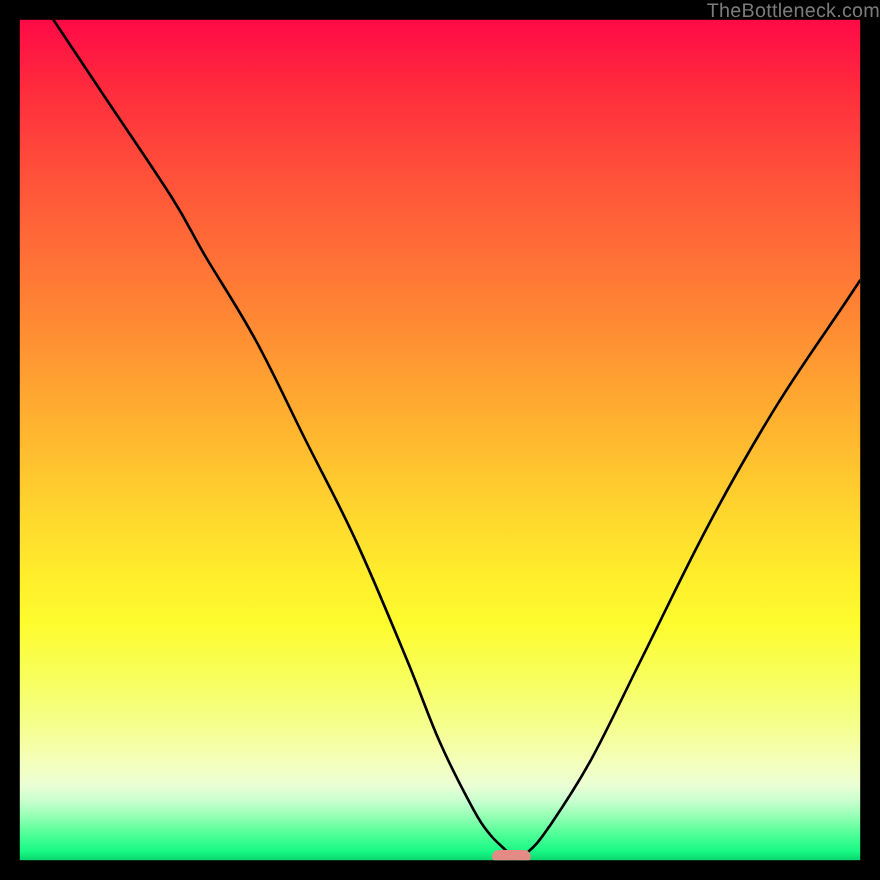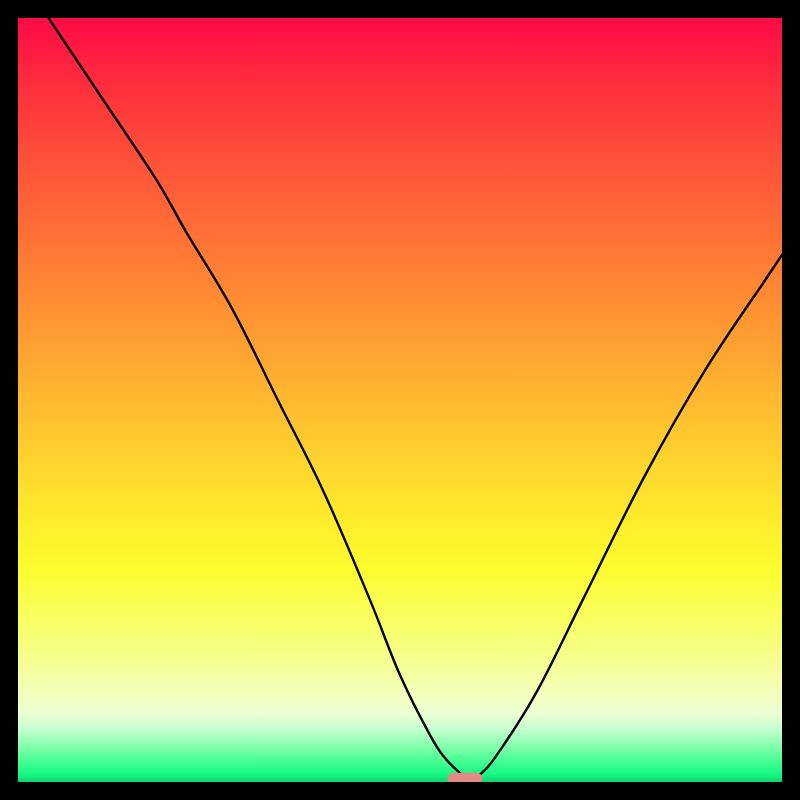--- a/index.html
+++ b/index.html
@@ -74,13 +74,14 @@
 <body>
 
 <div class="frame">
   <div class="plot-area">
     <div class="gradient-bg"></div>
     <svg class="curve" viewBox="0 0 100 100" preserveAspectRatio="none">
       <path id="curve-path" fill="none" stroke="#000" stroke-width="2.4" stroke-linejoin="round" stroke-linecap="round" vector-effect="non-scaling-stroke" d="M 4 0 C 5.08 1.6199999999999999, 7.48 5.220000000000001, 10 9 C 12.52 12.78, 15.84 17.58, 18 21 C 20.16 24.42, 20.2 24.94, 22 28 C 23.8 31.06, 25.84 34.04, 28 38 C 30.16 41.96, 31.84 45.68, 34 50 C 36.16 54.32, 37.84 57.32, 40 62 C 42.16 66.68, 44.2 71.68, 46 76 C 47.8 80.32, 48.56 82.76, 50 86 C 51.44 89.24, 52.92 92.02, 54 94 C 55.08 95.98, 55.28 96.1, 56 97 C 56.72 97.9, 57.55 98.46, 58 99 C 58.45 99.54, 58.05 100, 58.5 100 C 58.95 100, 59.69 99.72, 60.5 99 C 61.31 98.28, 61.65 97.98, 63 96 C 64.35 94.02, 66.02 91.6, 68 88 C 69.98 84.4, 71.48 81.04, 74 76 C 76.52 70.96, 79.12 65.4, 82 60 C 84.88 54.6, 87.12 50.68, 90 46 C 92.88 41.32, 96.2 36.7, 98 34 C 99.8 31.3, 99.64 31.54, 100 31"></path>
       <rect id="marker" width="4.6" height="1.5" rx="0.75" ry="0.75" fill="#e48b85" x="56.2" y="98.8"></rect>
     </svg>
   </div>
+  <div class="watermark">TheBottleneck.com</div>
 </div>
 
 </body></html>

